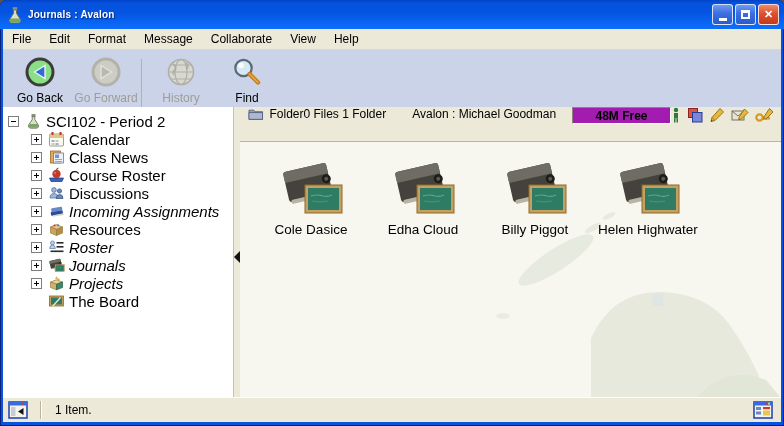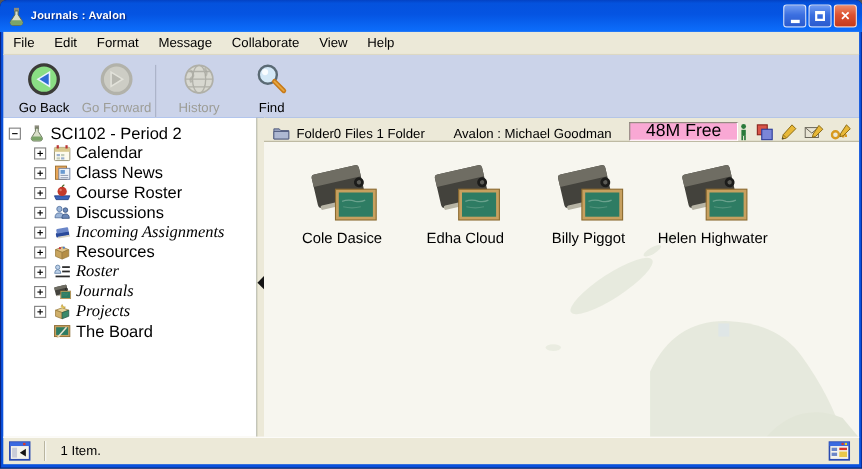--- a/index.html
+++ b/index.html
@@ -54,33 +54,33 @@
   .tree-row{display:flex;align-items:center;height:18px;white-space:nowrap;}
   .tree-row.child{padding-left:23px;}
   .expander{
     width:11px;height:11px;box-sizing:border-box;border:1px solid #7e7e7e;background:#fff;
     margin:0 6px 0 5px;position:relative;flex:0 0 auto;
   }
   .expander::before,.expander.minus::before{content:"";position:absolute;left:2px;top:4px;width:5px;height:1px;background:#000;}
   .expander.plus::after{content:"";position:absolute;left:4px;top:2px;width:1px;height:5px;background:#000;}
   .expander.none{visibility:hidden;}
   .ticon{width:17px;height:16px;margin-right:4px;flex:0 0 auto;}
-  .tlabel.italic{font-style:italic;font-family:Liberation Serif, serif;}
+  .tlabel.italic{font-style:italic;}
   
   .content-header{
     height:21px;background:#ece9d8;border-bottom:1px solid #b9b59d;
-    display:flex;align-items:flex-end;font-size:12px;color:#000;padding:0 6px 0 8px;white-space:nowrap;
+    display:flex;align-items:flex-start;font-size:12px;color:#000;padding:0 6px 13px 8px;white-space:nowrap;
   }
   .ch-folder-label{margin-left:6px;}
   .ch-counts{}
   .ch-owner{margin-left:26px;}
   .free-box{
-    margin-left:16px;width:100px;height:15px;background:#f9a8d4;
+    margin-left:16px;width:100px;height:15px;background:#a21caf;
     border-top:1px solid #8a887a;border-left:1px solid #8a887a;border-bottom:1px solid #fff;border-right:1px solid #fff;
-    display:flex;align-items:center;justify-content:center;font-size:16px;
+    display:flex;align-items:center;justify-content:center;font-size:12px;font-weight:bold;
   }
   .ch-spacer{flex:1;}
   .ch-icons{display:flex;align-items:center;gap:6px;}
   .ch-icons svg{display:block;}
   
   .icon-grid{display:flex;padding:16px 0 0 22px;gap:14px;position:relative;z-index:1;}
   .journal-item{min-width:98px;display:flex;flex-direction:column;align-items:center;}
   .jicon{width:66px;height:58px;}
   .jlabel{font-size:13.5px;color:#000;margin-top:6px;white-space:nowrap;}
   .watermark{position:absolute;right:0;bottom:0;opacity:.6;pointer-events:none;}

